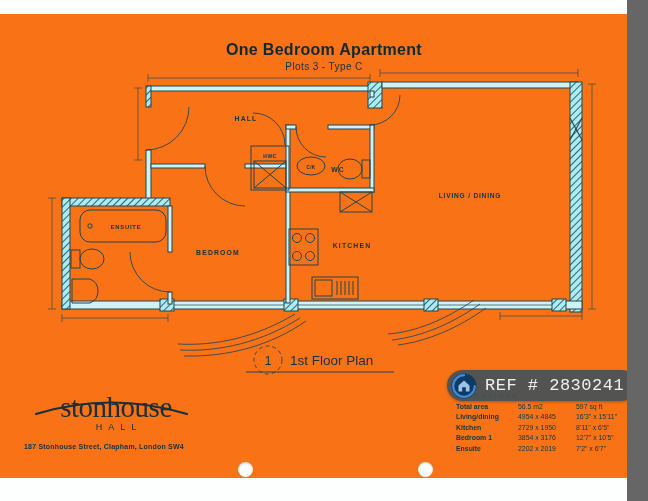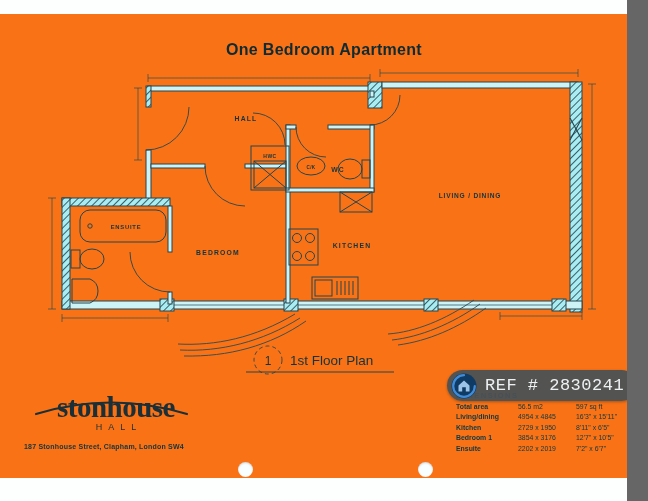--- a/index.html
+++ b/index.html
@@ -17,21 +17,21 @@
   }
   .subtitle{
     position:absolute;top:61px;left:0;width:648px;text-align:center;
     font-size:10px;color:#133440;letter-spacing:.4px;
   }
 
   svg.plan{position:absolute;top:0;left:0;}
 
   .brand{position:absolute;left:28px;top:392px;width:176px;text-align:center;color:#1a2f37;}
   .brand-name{
-    font-family:"Liberation Serif",serif;font-weight:bold;font-size:29px;
+    font-family:"Liberation Serif",serif;font-weight:normal;font-size:29px;
     line-height:30px;letter-spacing:-0.5px;
   }
   .brand-sub{font-size:9px;letter-spacing:6px;margin-top:0px;padding-left:6px;color:#1a2f37;}
   .address{
     position:absolute;left:24px;top:443px;font-size:7px;font-weight:bold;
     color:#0f3440;letter-spacing:.2px;
   }
 
   .dims{position:absolute;left:456px;top:391px;color:#0d3844;}
   .dims-title{font-weight:bold;font-size:7.5px;letter-spacing:1.5px;margin-bottom:3px;}
@@ -54,20 +54,21 @@
 </style>
 </head>
 <body>
 
 <div class="page">
 
   <div class="strip top"></div>
   <div class="strip bottom"></div>
 
   <div class="title">One Bedroom Apartment</div>
+  <div class="subtitle">Plots 3 - Type C</div>
 
   <svg class="plan" width="648" height="501" viewBox="0 0 648 501">
     <defs>
       <pattern id="hat" patternUnits="userSpaceOnUse" width="5" height="5" patternTransform="rotate(45)">
         <rect width="5" height="5" fill="#a9ecf2"></rect>
         <line x1="0" y1="0" x2="0" y2="5" stroke="#24454f" stroke-width="1.7"></line>
       </pattern>
     </defs>
 
     <g stroke="#24454f" stroke-width="1" fill="#cdf3f7">

